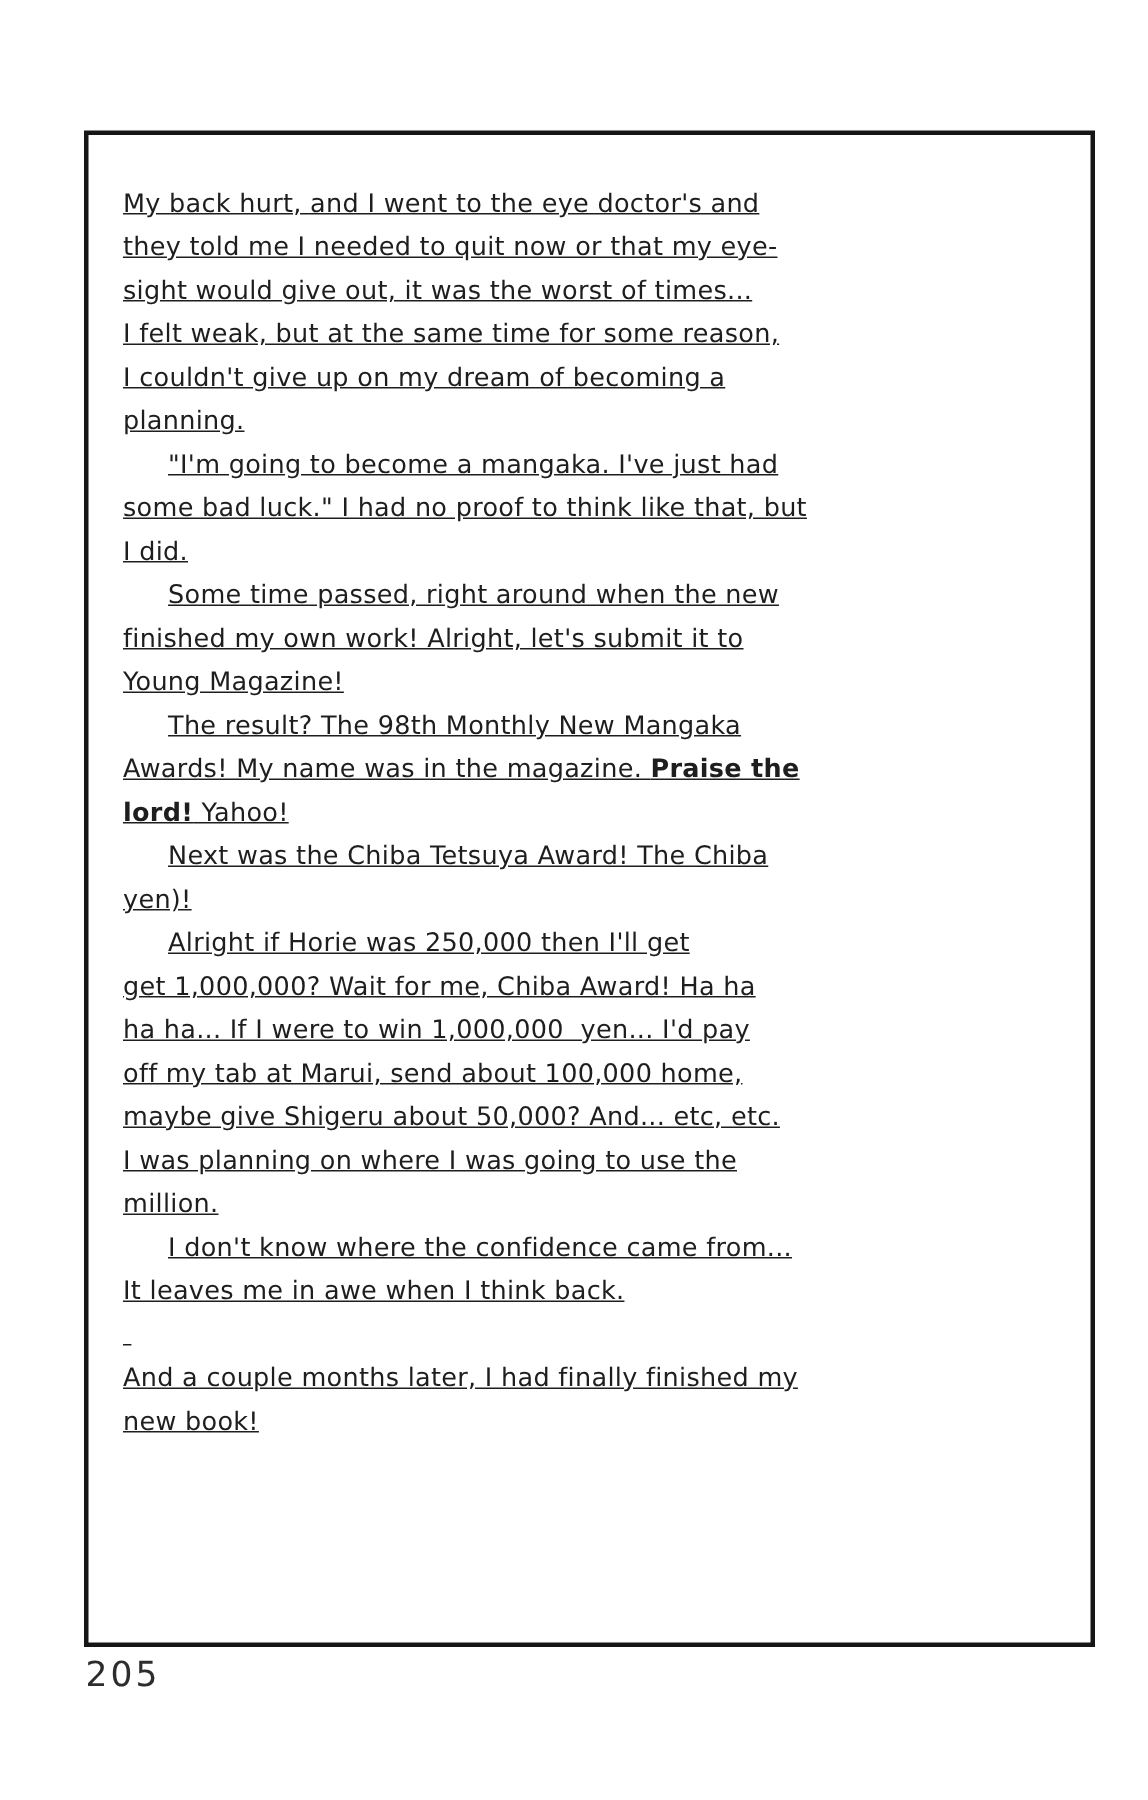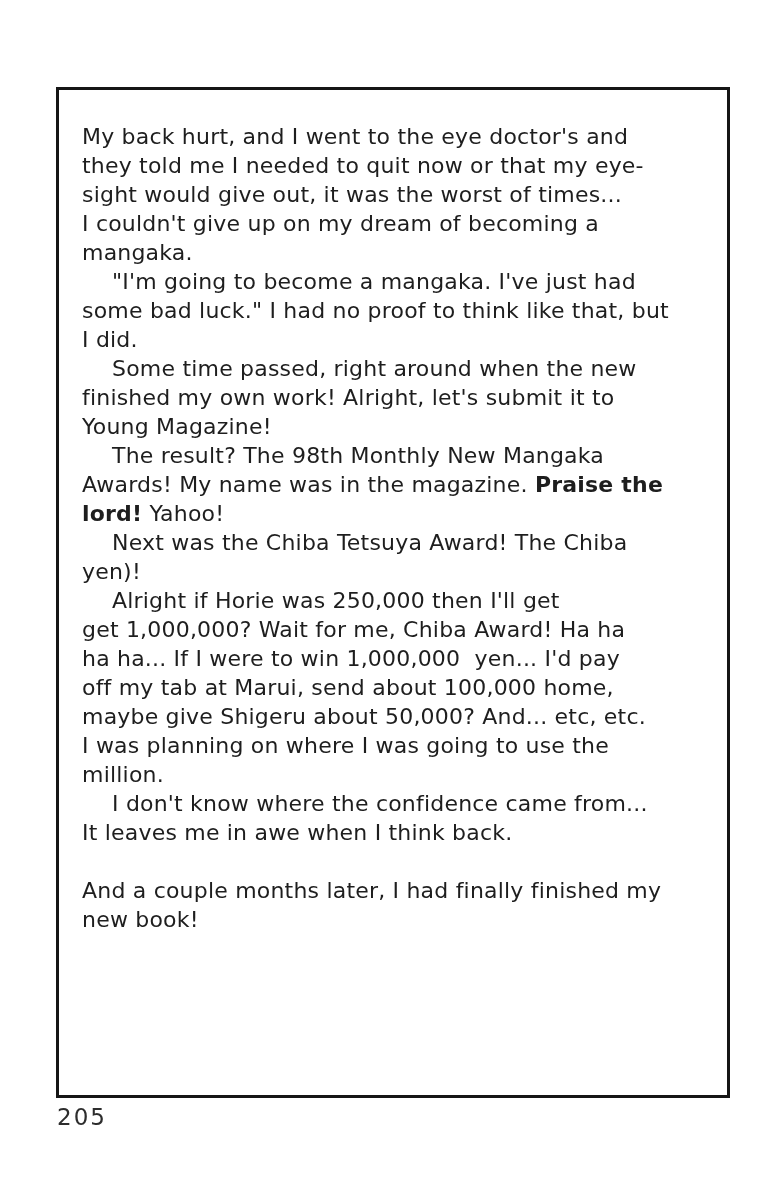--- a/index.html
+++ b/index.html
@@ -24,23 +24,24 @@
     border: 3px solid #161616;
     box-sizing: border-box;
     background: #ffffff;
   }
   .body-text {
     position: absolute;
     left: 23px;
     top: 32px;
     right: 10px;
     color: #1e1e1e;
-    font-size: 22px;
+    font-size: 17px;
     line-height: 29px;
     letter-spacing: 0.2px;
+    text-decoration: underline;
   }
   .line {
     white-space: pre;
     height: 29px;
   }
   .line.indent {
     padding-left: 30px;
   }
   .seg-bold {
     font-weight: 700;
@@ -58,22 +59,23 @@
 </style>
 </head>
 <body>
 
 <div class="page">
   <div class="panel">
     <div class="body-text">
         <div class="line"><span>My back hurt, and I went to the eye doctor's and</span></div>
         <div class="line"><span>they told me I needed to quit now or that my eye-</span></div>
         <div class="line"><span>sight would give out, it was the worst of times...</span></div>
+        <div class="line"><span>I felt weak, but at the same time for some reason,</span></div>
         <div class="line"><span>I couldn't give up on my dream of becoming a</span></div>
-        <div class="line"><span>mangaka.</span></div>
+        <div class="line"><span>planning.</span></div>
         <div class="line indent"><span>"I'm going to become a mangaka. I've just had</span></div>
         <div class="line"><span>some bad luck." I had no proof to think like that, but</span></div>
         <div class="line"><span>I did.</span></div>
         <div class="line indent"><span>Some time passed, right around when the new</span></div>
         <div class="line"><span>finished my own work! Alright, let's submit it to</span></div>
         <div class="line"><span>Young Magazine!</span></div>
         <div class="line indent"><span>The result? The 98th Monthly New Mangaka</span></div>
         <div class="line"><span>Awards! My name was in the magazine. </span><span class="seg-bold">Praise the</span></div>
         <div class="line"><span class="seg-bold">lord!</span><span> Yahoo!</span></div>
         <div class="line indent"><span>Next was the Chiba Tetsuya Award! The Chiba</span></div>

